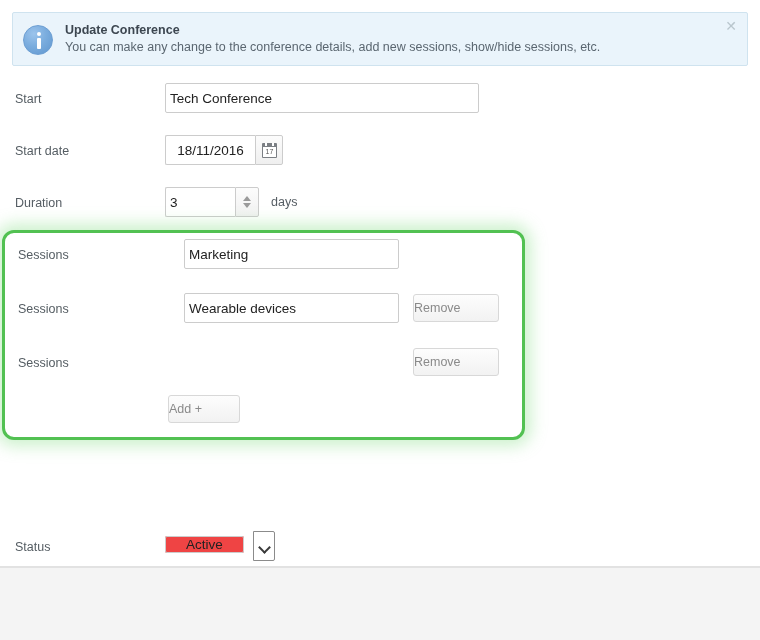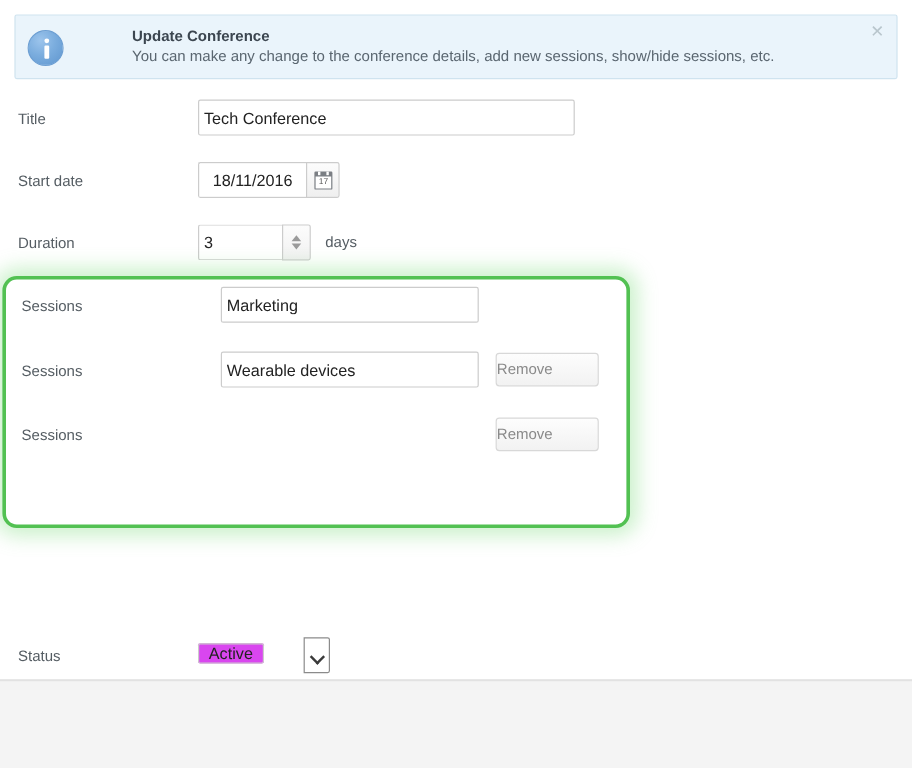--- a/index.html
+++ b/index.html
@@ -66,21 +66,20 @@
     width: 4px;
     height: 11px;
     border-radius: 1px;
     background: #ffffff;
   }
   .alert-text {
     position: absolute;
     left: 52px;
     top: 9px;
     right: 49px;
-    margin-left: 45px;
   }
   .alert-title {
     font-size: 12.5px;
     font-weight: bold;
     color: #3c4650;
     line-height: 17px;
     margin: 0;
     padding: 0;
   }
   .alert-desc {
@@ -288,24 +287,24 @@
     position: relative;
     display: inline-block;
     width: 110px;
     height: 30px;
   }
   .sel-face {
     box-sizing: border-box;
     width: 110px;
     height: 30px;
     line-height: 28px;
-    padding: 0 8px;
+    padding: 0 20px;
     font-size: 13.5px;
     color: #222222;
-    background: #d946ef;
+    background: #ef4444;
     border: 1px solid #cccccc;
     border-radius: 2px;
   }
   .sel-arrow-box {
     position: absolute;
     right: 0;
     top: 0;
     width: 22px;
     height: 30px;
     box-sizing: border-box;
@@ -364,21 +363,21 @@
     <div class="alert-text">
       <div class="alert-title">Update Conference</div>
       <div class="alert-desc">You can make any change to the conference details, add new sessions, show/hide sessions, etc.</div>
     </div>
     <div class="alert-close">✕</div>
   </div>
 
   <div class="form-area">
 
     <div class="row">
-      <div class="row-label">Title</div>
+      <div class="row-label">Start</div>
       <div class="field-zone">
         <input class="txt txt-title" type="text" value="Tech Conference" style="">
       </div>
     </div>
 
     <div class="row">
       <div class="row-label">Start date</div>
       <div class="field-zone">
         <input class="txt txt-date" type="text" value="18/11/2016" style=""><span class="date-btn">
           <span class="cal-glyph">17
@@ -419,20 +418,25 @@
           </div>
         </div>
 
         <div class="srow">
           <div class="row-label">Sessions</div>
           <div class="btn-zone">
             <span class="btn btn-remove">Remove</span>
           </div>
         </div>
 
+        <div class="add-row">
+          <div class="field-zone">
+            <span class="btn btn-add">Add +</span>
+          </div>
+        </div>
 
       </div>
     </div>
 
     <div style="height:292px"></div>
 
     <div class="row">
       <div class="row-label">Status</div>
       <div class="field-zone">
         <span class="sel-wrap">

